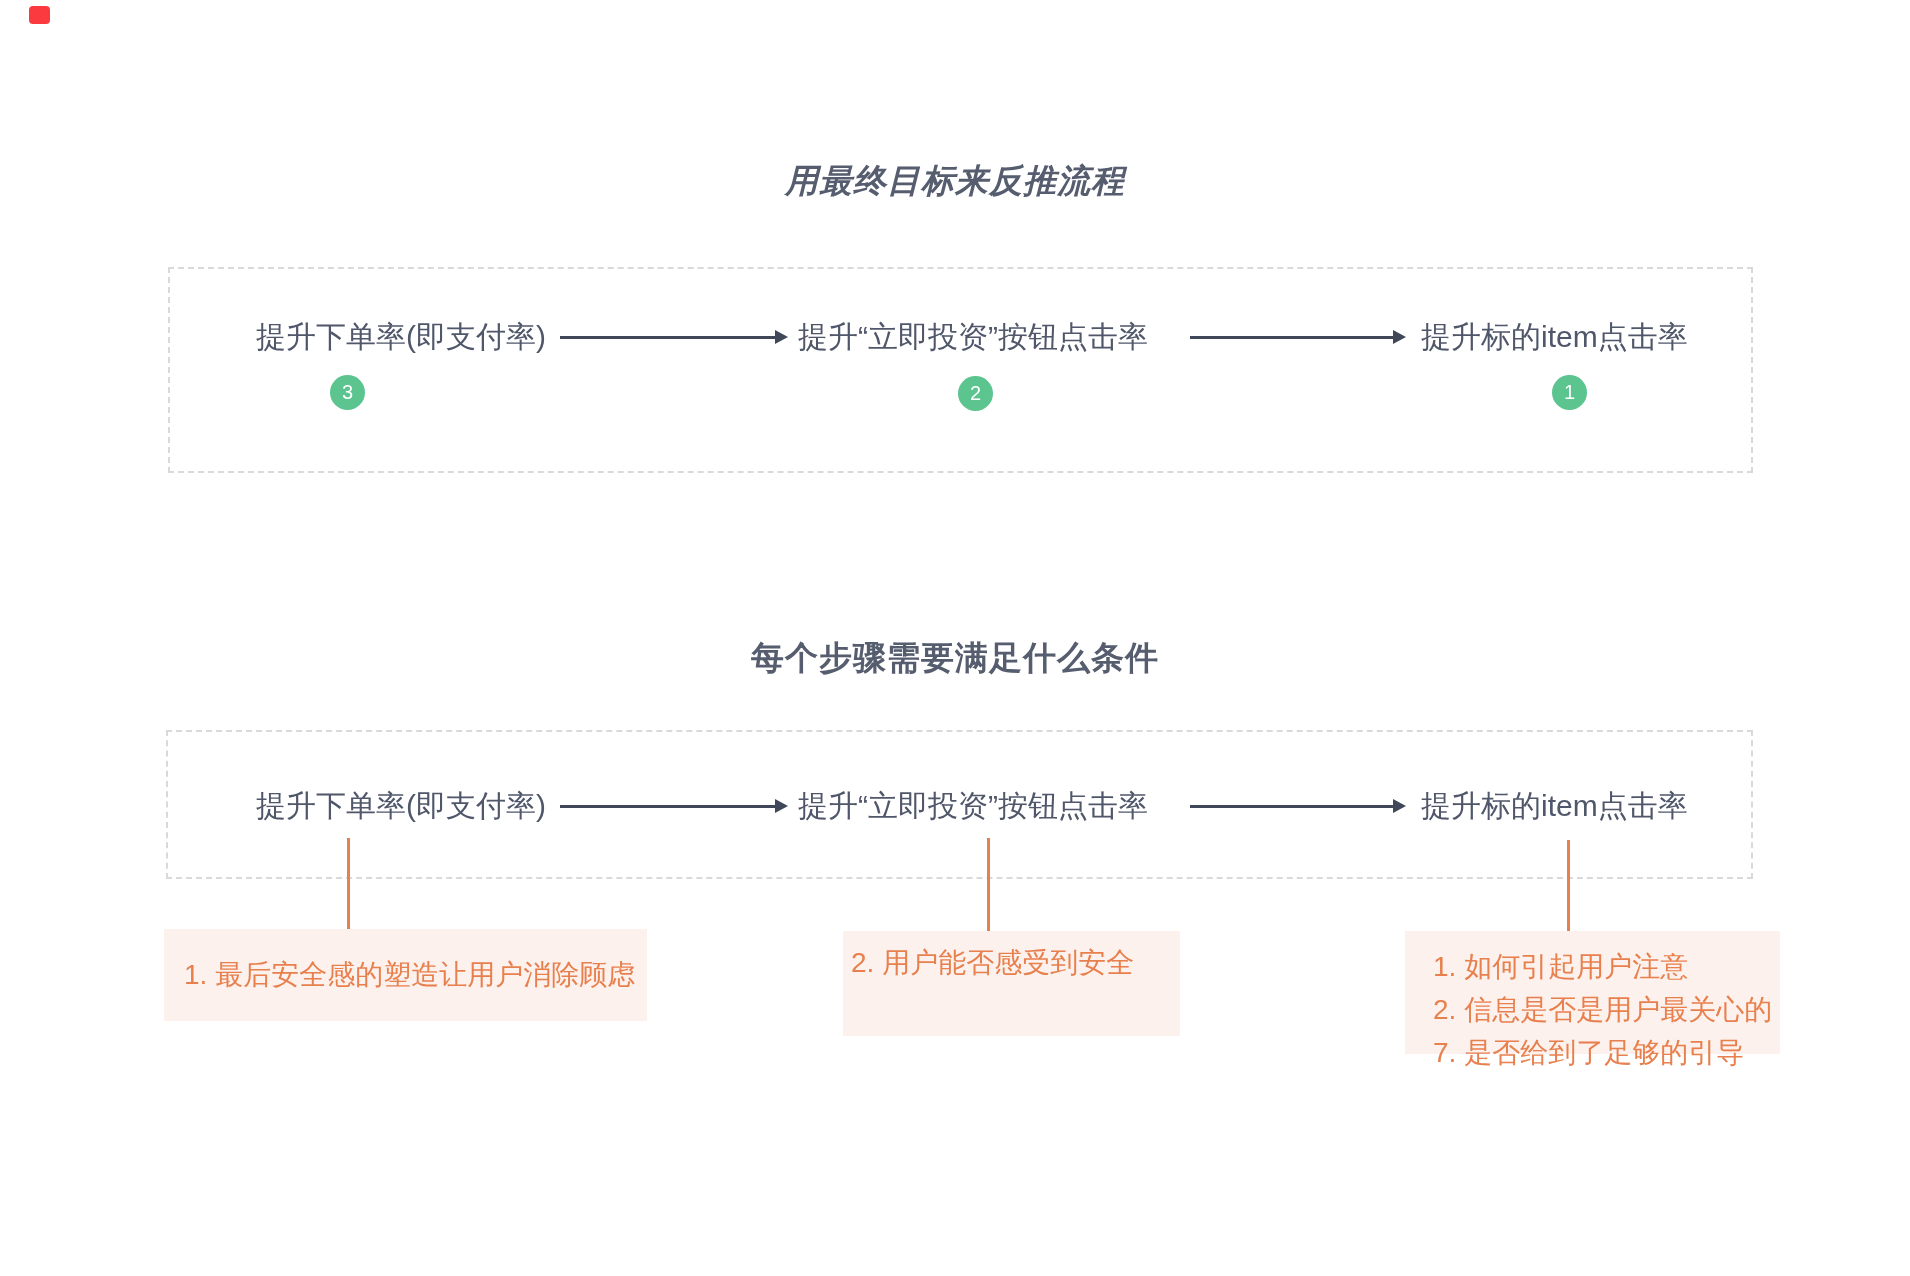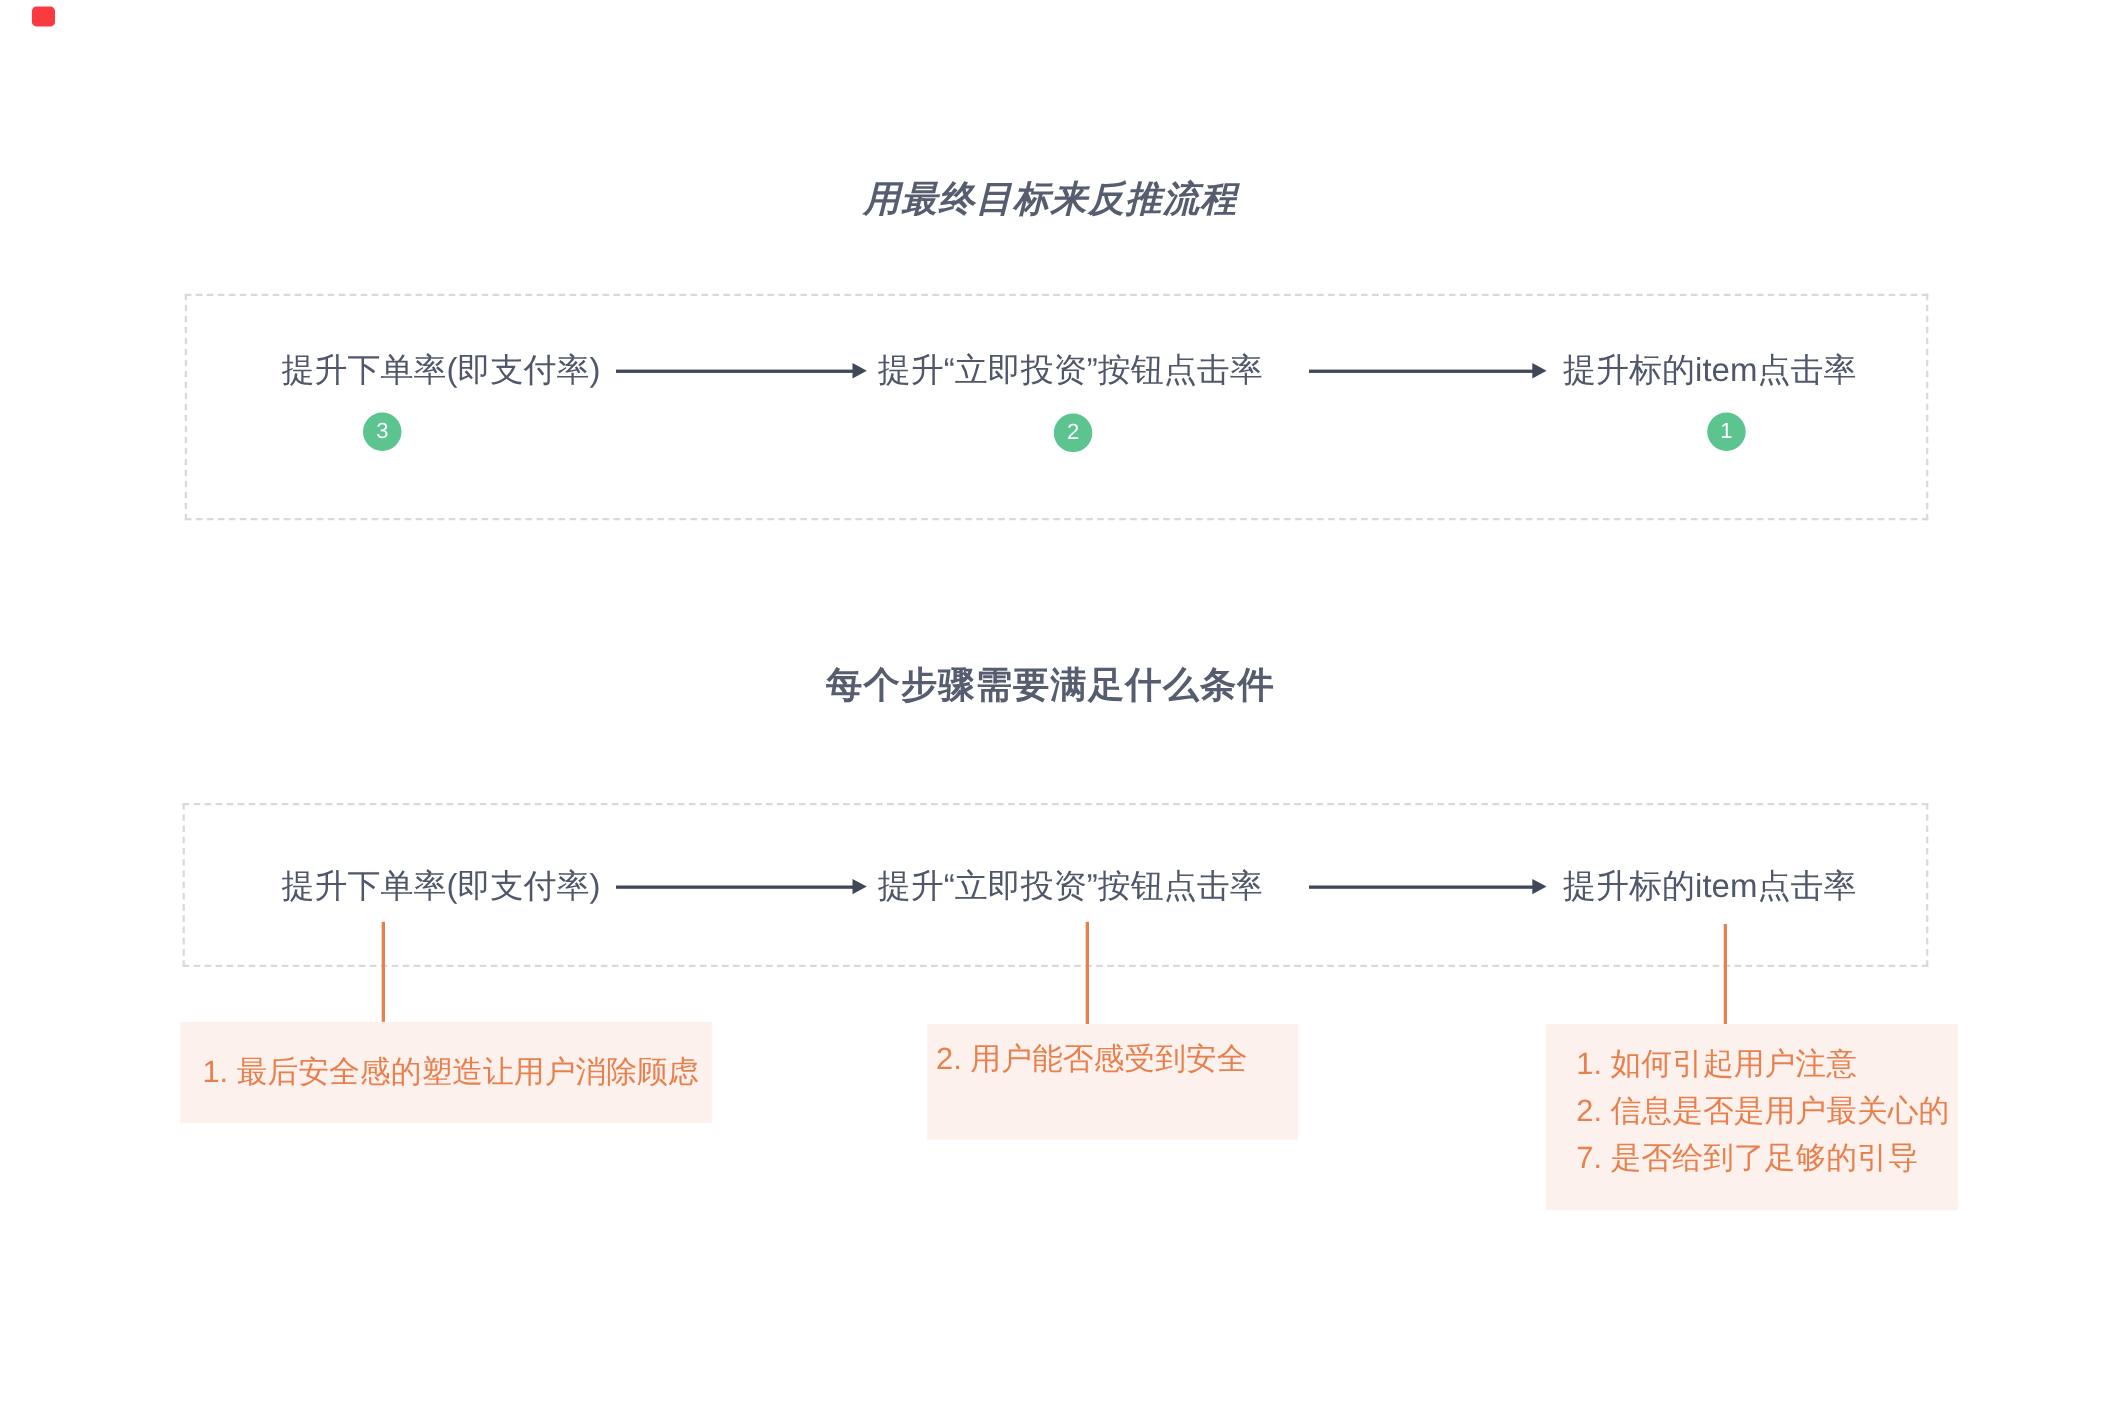--- a/index.html
+++ b/index.html
@@ -22,21 +22,21 @@
     position: absolute;
     left: 0; width: 100%;
     text-align: center;
     font-size: 33px;
     line-height: 40px;
     font-weight: 600;
     color: #565d6f;
     letter-spacing: 1px;
   }
   .title-1 { top: 161px; font-style: italic; }
-  .title-2 { top: 603px; }
+  .title-2 { top: 638px; }
   .dashed-box {
     position: absolute;
     border: 2px dashed #d9d9d9;
     box-sizing: border-box;
     background: transparent;
   }
   .box-1 { left: 168px; top: 267px; width: 1585px; height: 206px; }
   .box-2 { left: 166px; top: 730px; width: 1587px; height: 149px; }
   .node {
     position: absolute;
@@ -108,21 +108,21 @@
   }
   .note-2 {
     left: 843px; top: 931px;
     width: 337px; height: 105px;
     padding: 10px 0 0 8px;
   }
   .note-2 .note-line { line-height: 44px; }
   .note-2 .note-line + .note-line { margin-left: 20px; }
   .note-3 {
     left: 1405px; top: 931px;
-    width: 375px; height: 169px;
+    width: 375px; height: 123px;
     padding: 14px 17px 0 28px;
   }
   .note-3 .note-line { line-height: 43px; }
 </style>
 </head>
 <body>
 
 <div class="canvas">
 
   <div class="corner-mark"></div>

